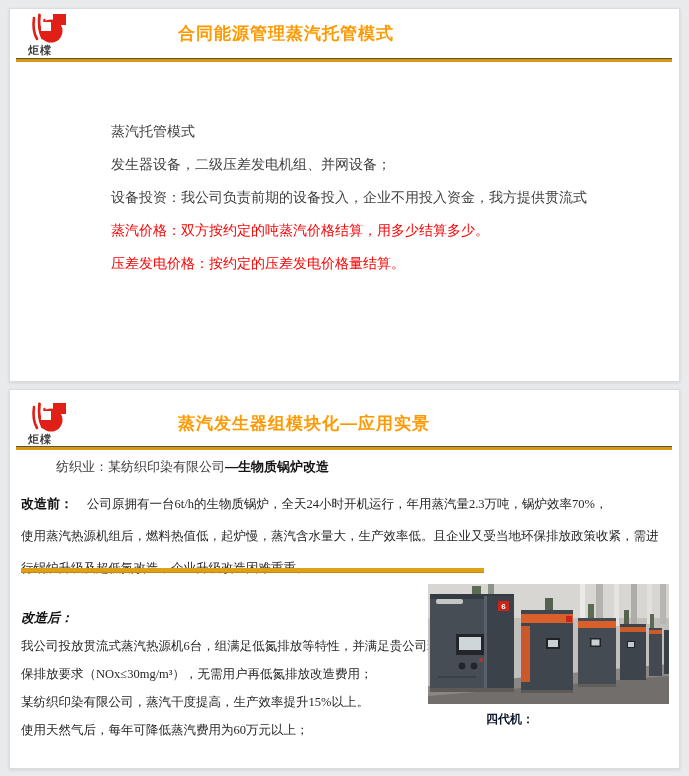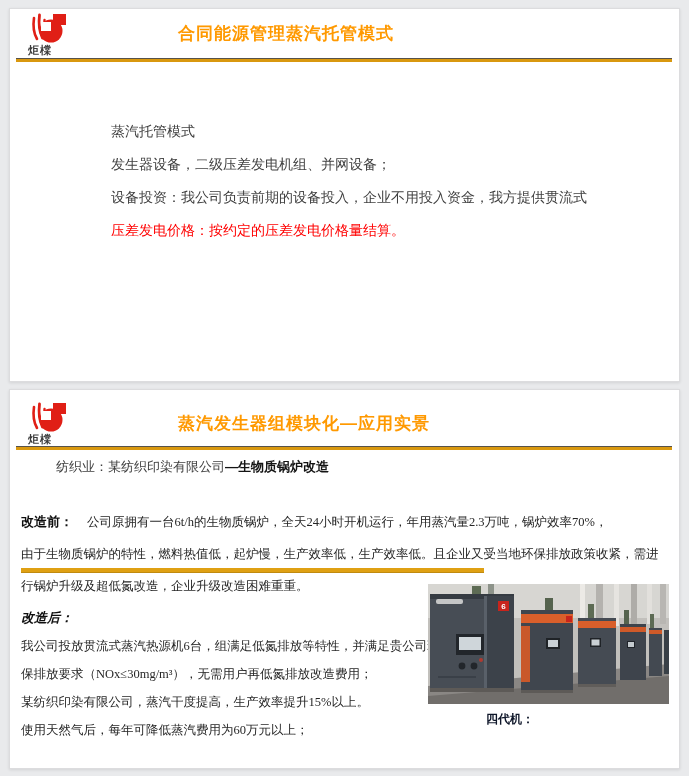--- a/index.html
+++ b/index.html
@@ -47,21 +47,21 @@
 
   
   .s2-subtitle{
     position:absolute;left:46px;top:68px;font-size:13px;color:#3f3f3f;
     white-space:nowrap;
   }
   .s2-subtitle .sub-bold{font-weight:bold;color:#141414;}
   .s2-before{
     position:absolute;left:11px;top:98px;right:14px;
     font-family:"Liberation Serif", serif;
-    font-size:12.5px;color:#262626;margin-top:18px;
+    font-size:12.5px;color:#262626;
   }
   .s2-before .pline{display:block;height:32px;line-height:32px;white-space:nowrap;}
   .para-label{font-weight:bold;color:#0f0f0f;padding-right:14px;font-size:13px;}
   .s2-underline{
     position:absolute;left:11px;top:178px;width:463px;height:5px;
     background:#dfa013;border-bottom:1px solid #c08a10;box-sizing:border-box;
   }
   .s2-after{
     position:absolute;left:11px;top:214px;width:420px;
     font-family:"Liberation Serif", serif;
@@ -101,20 +101,21 @@
     <div class="slide-title">合同能源管理蒸汽托管模式</div>
     <div class="rule">
       <div class="rule-dark"></div>
         <div class="rule-gold"></div>
     </div>
 
     <div class="s1-body">
       <span class="bline">蒸汽托管模式</span>
       <span class="bline">发生器设备，二级压差发电机组、并网设备；</span>
       <span class="bline">设备投资：我公司负责前期的设备投入，企业不用投入资金，我方提供贯流式</span>
+      <span class="bline text-red">蒸汽价格：双方按约定的吨蒸汽价格结算，用多少结算多少。</span>
       <span class="bline text-red">压差发电价格：按约定的压差发电价格量结算。</span>
     </div>
   </div>
 
   <div class="slide slide2">
     <div class="logo">
       <svg width="37" height="31" viewBox="0 0 37 31">
         <g fill="none" stroke="#e01f16" stroke-linecap="round">
           <path d="M4,6 C3,13 3.5,21 7,27" stroke-width="2.6"></path>
           <path d="M9.5,3 C8.5,11 9,19 12.5,26" stroke-width="2.8"></path>
@@ -131,21 +132,21 @@
       <div class="rule-dark"></div>
         <div class="rule-gold"></div>
     </div>
 
     <div class="s2-subtitle">
       <span>纺织业：某纺织印染有限公司</span><span class="sub-bold">—生物质锅炉改造</span>
     </div>
 
     <div class="s2-before">
       <span class="pline"><span class="para-label">改造前：</span><span>公司原拥有一台6t/h的生物质锅炉，全天24小时开机运行，年用蒸汽量2.3万吨，锅炉效率70%，</span></span>
-      <span class="pline">由于生物质锅炉的特性，燃料热值低，起炉慢，生产效率低，生产效率低。且企业又受当地环保排放政策收紧，需进</span>
+      <span class="pline">使用蒸汽热源机组后，燃料热值低，起炉慢，蒸汽含水量大，生产效率低。且企业又受当地环保排放政策收紧，需进</span>
       <span class="pline">行锅炉升级及超低氮改造，企业升级改造困难重重。</span>
     </div>
 
     <div class="s2-underline"></div>
 
     <div class="s2-after">
       <span class="aline label-line">改造后：</span>
       <span class="aline">我公司投放贯流式蒸汽热源机6台，组满足低氮排放等特性，并满足贵公司环</span>
       <span class="aline">保排放要求（NOx≤30mg/m³），无需用户再低氮排放改造费用；</span>
       <span class="aline">某纺织印染有限公司，蒸汽干度提高，生产效率提升15%以上。</span>

